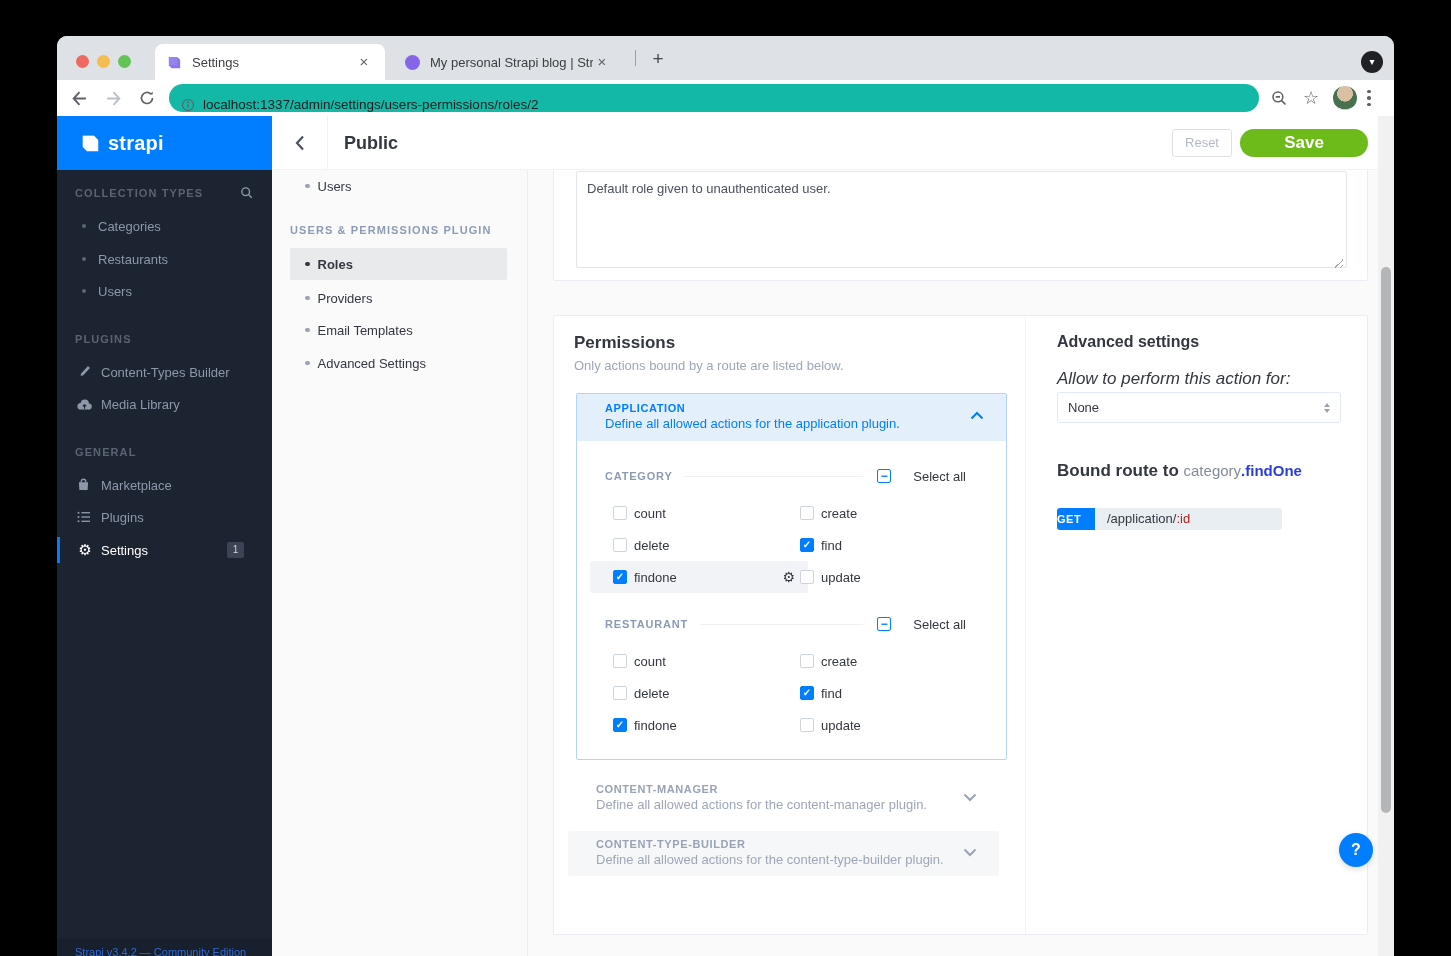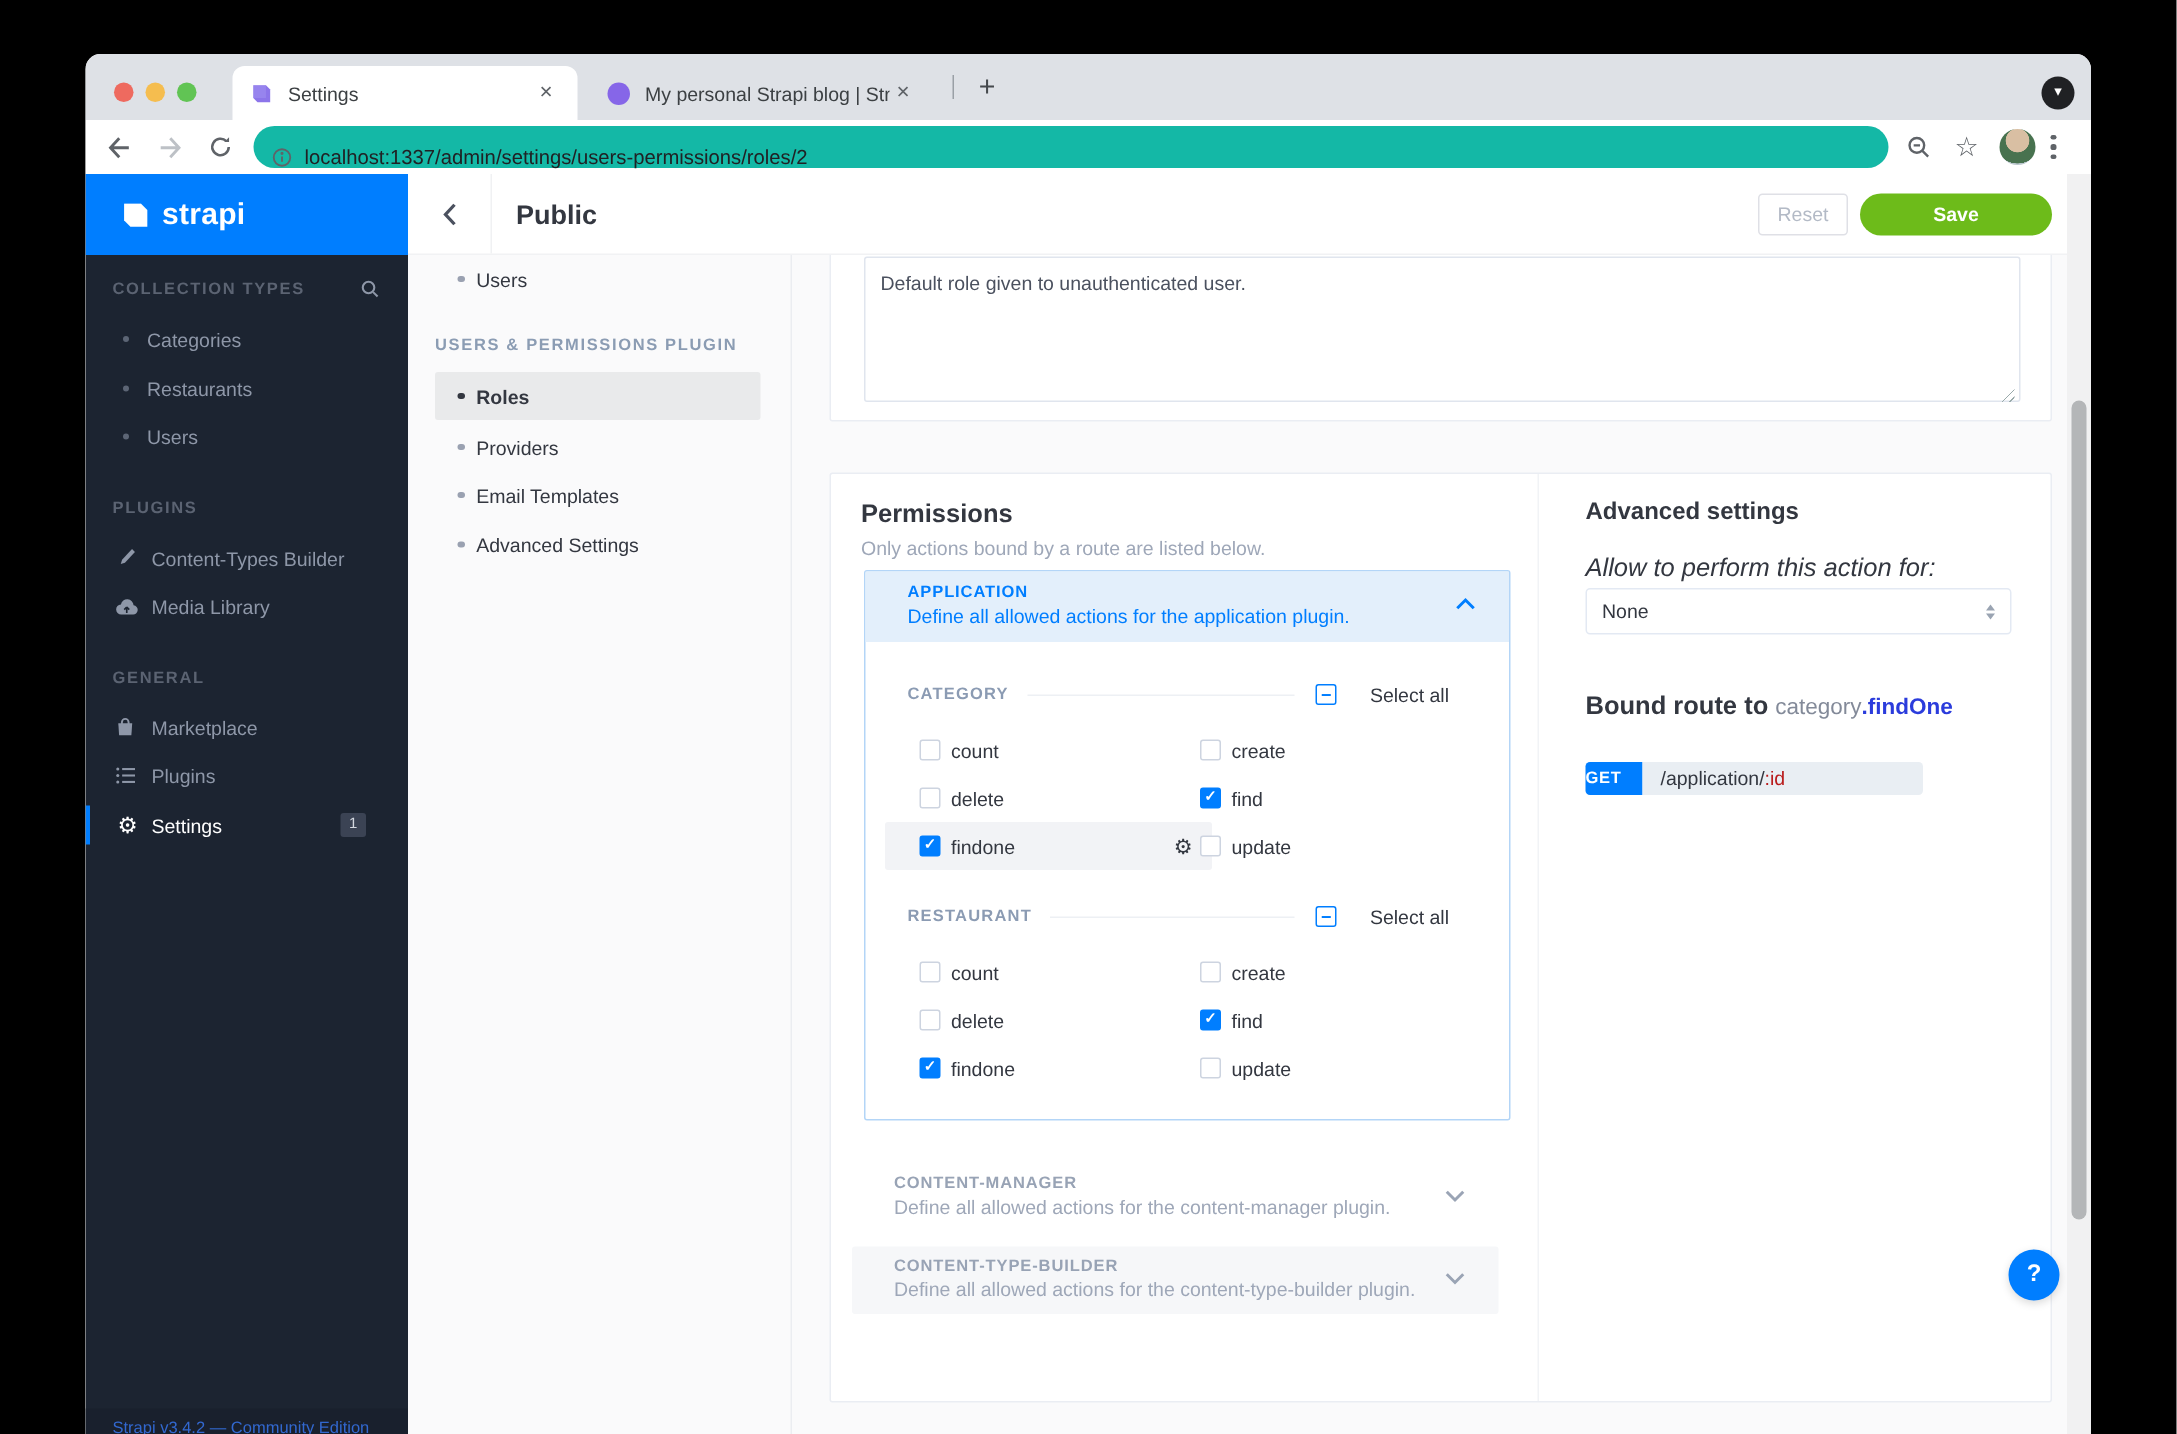--- a/index.html
+++ b/index.html
@@ -48,42 +48,42 @@
   .snav-item.active { color:#fff; border-left:3px solid #007eff; }
   .snav-item.active .ic { color:#fff; margin-left:17px; }
   .badge { margin-left:auto; margin-right:28px; min-width:17px; height:16px; background:#3b4354; color:#d3d7df; font-size:10px; border-radius:2px; text-align:center; line-height:16px; padding:0 3px; }
   .version { position:absolute; left:0; bottom:0; width:215px; height:26px; background:#19202d; color:#3268d0; font-size:11px; display:flex; align-items:center; padding-left:18px; }
   
   .appheader { position:absolute; left:215px; top:0; right:0; height:54px; background:#fff; border-bottom:1px solid #f1f2f4; z-index:3; }
   .backcol { position:absolute; left:0; top:0; width:56px; height:53px; border-right:1px solid #f0f1f3; display:flex; align-items:center; justify-content:center; }
   .htitle { position:absolute; left:72px; top:17px; font-size:18px; font-weight:bold; color:#333740; }
   .hbtns { position:absolute; right:26px; top:13px; display:flex; gap:8px; }
   .btn-reset { width:60px; height:28px; background:#fff; border:1px solid #dfe0e6; border-radius:3px; font-size:13px; color:#b3bac6; text-align:center; line-height:26px; }
-  .btn-save { width:128px; height:28px; background:#6dbb1a; border-radius:14px; font-size:13px; font-weight:bold; color:#fff; text-align:center; line-height:28px; }
+  .btn-save { width:128px; height:28px; background:#6dbb1a; border-radius:14px; font-size:17px; font-weight:bold; color:#fff; text-align:center; line-height:28px; }
   
   .subnav { position:absolute; left:215px; top:54px; width:256px; bottom:0; background:#fafafb; border-right:1px solid #ebedf1; z-index:2; }
   .sub-item { position:absolute; left:0; width:100%; height:24px; display:flex; align-items:center; font-size:13px; color:#333740; }
   .sub-item .dot { width:4.5px; height:4.5px; border-radius:50%; background:#9aa1b1; margin:0 8px 0 33px; flex:none; }
   .sub-sec { position:absolute; left:18px; font-size:11px; font-weight:bold; letter-spacing:1.1px; color:#8b9cb3; }
   .sub-item.sel { left:18px; width:217px; height:32px; background:#e9eaeb; border-radius:2px; font-weight:bold; }
   .sub-item.sel .dot { background:#333740; margin-left:15px; }
   
   .main { position:absolute; left:471px; top:54px; right:0; bottom:0; background:#fafafb; }
   .card { position:absolute; background:#fff; border:1px solid #eaedf3; border-radius:2px; }
   .desc-card { left:25px; top:-50px; width:815px; height:161px; }
   .desc-ta { position:absolute; left:22px; top:50px; width:771px; height:97px; border:1px solid #e0e5ee; border-radius:2px;
     resize:none; font-family:"Liberation Sans",sans-serif; font-size:13px; color:#4b515f; padding:9px 10px; outline:none; }
   .resize-grip { position:absolute; right:24px; top:138px; width:9px; height:9px;
     background:linear-gradient(135deg, transparent 0 50%, #9aa 50% 57%, transparent 57% 78%, #9aa 78% 85%, transparent 85%); }
   .main-card { left:25px; top:145px; width:815px; height:620px; }
   .vdiv { position:absolute; left:471px; top:0; bottom:0; width:1px; background:#f1f3f6; }
   .perm-title { position:absolute; left:20px; top:17px; font-size:17px; font-weight:bold; color:#333740; }
   .perm-sub { position:absolute; left:20px; top:42px; font-size:13px; color:#9ea7b8; }
   
-  .accordion { position:absolute; left:22px; top:64px; width:431px; border:1px solid #b3d5f7; border-radius:2px; background:#fff; }
+  .accordion { position:absolute; left:22px; top:77px; width:431px; border:1px solid #b3d5f7; border-radius:2px; background:#fff; }
   .acc-head { height:47px; background:#e3effb; padding:8px 0 0 28px; position:relative; }
   .acc-name { font-size:11px; font-weight:bold; letter-spacing:0.6px; color:#007eff; }
   .acc-desc { font-size:13px; color:#007eff; margin-top:2px; }
   .acc-chev { position:absolute; right:22px; top:17px; }
   .acc-body { padding:12px 40px 18px 28px; }
   .pgroup-head { display:flex; align-items:center; height:30px; margin-top:8px; }
   .pg-name { font-size:11px; font-weight:bold; letter-spacing:0.8px; color:#8b9bb3; flex:none; }
   .pg-rule { flex:1; height:1px; background:#edf0f4; margin:0 14px 0 12px; }
   .pg-selall { font-size:13px; color:#333740; margin-left:22px; }
   .agrid { display:grid; grid-template-columns:187px 1fr; margin-left:8px; margin-top:6px; }

